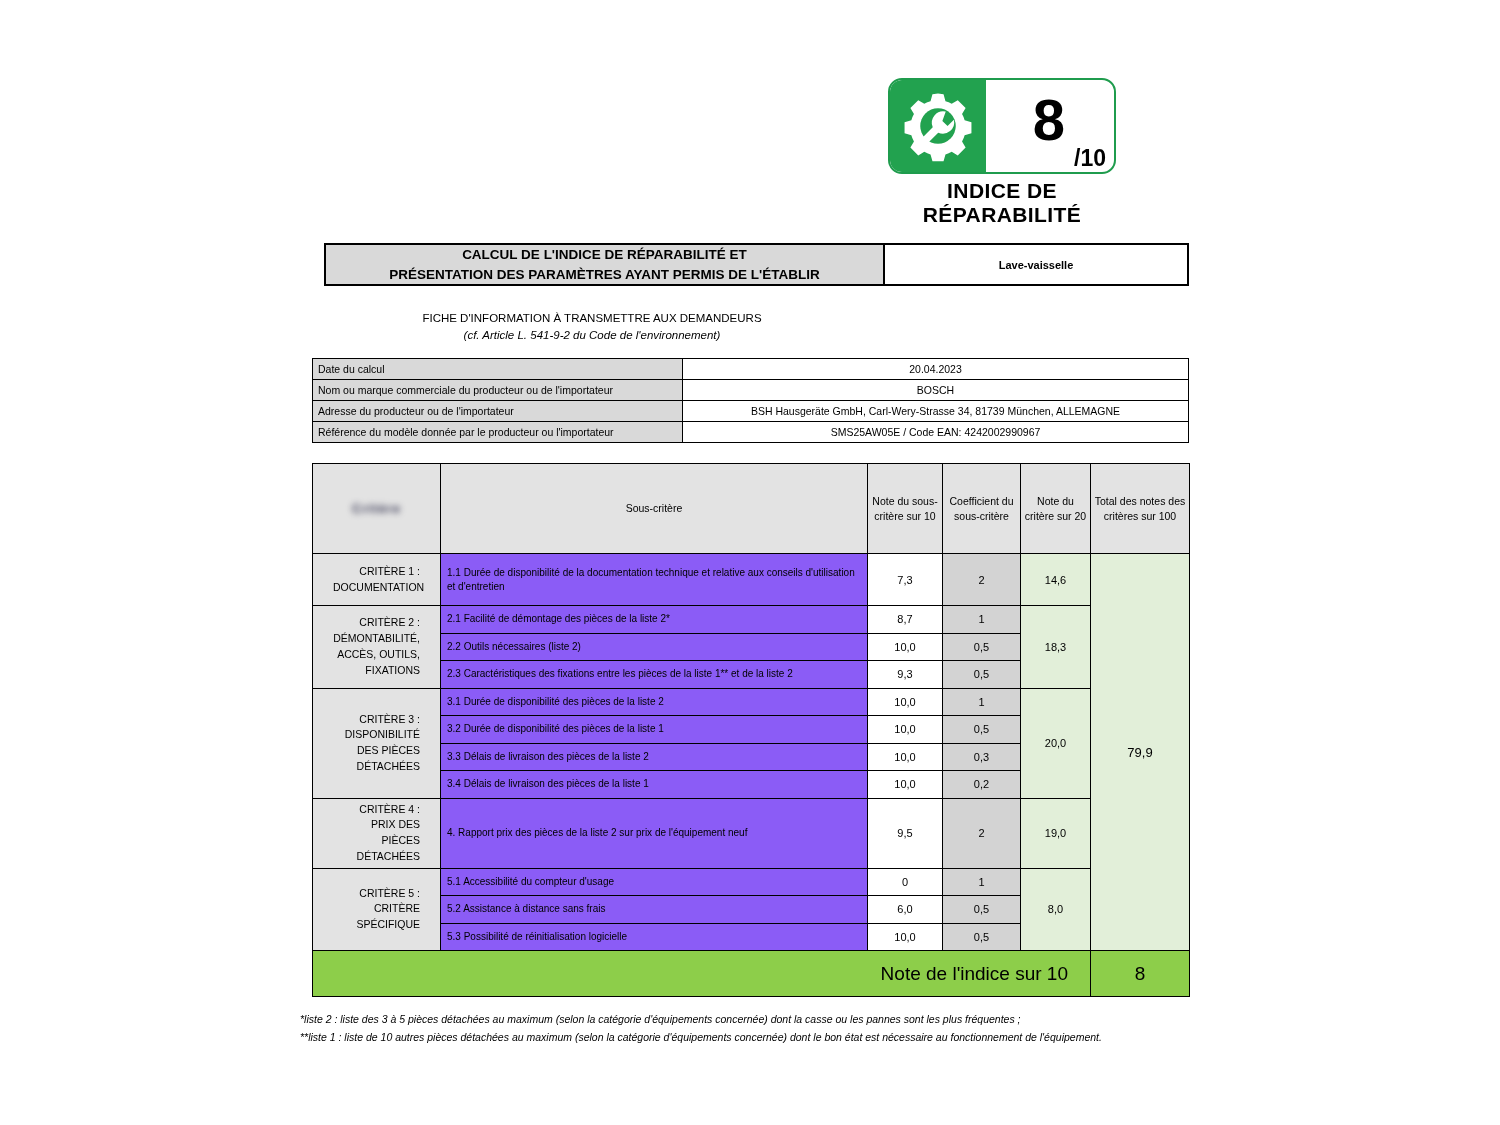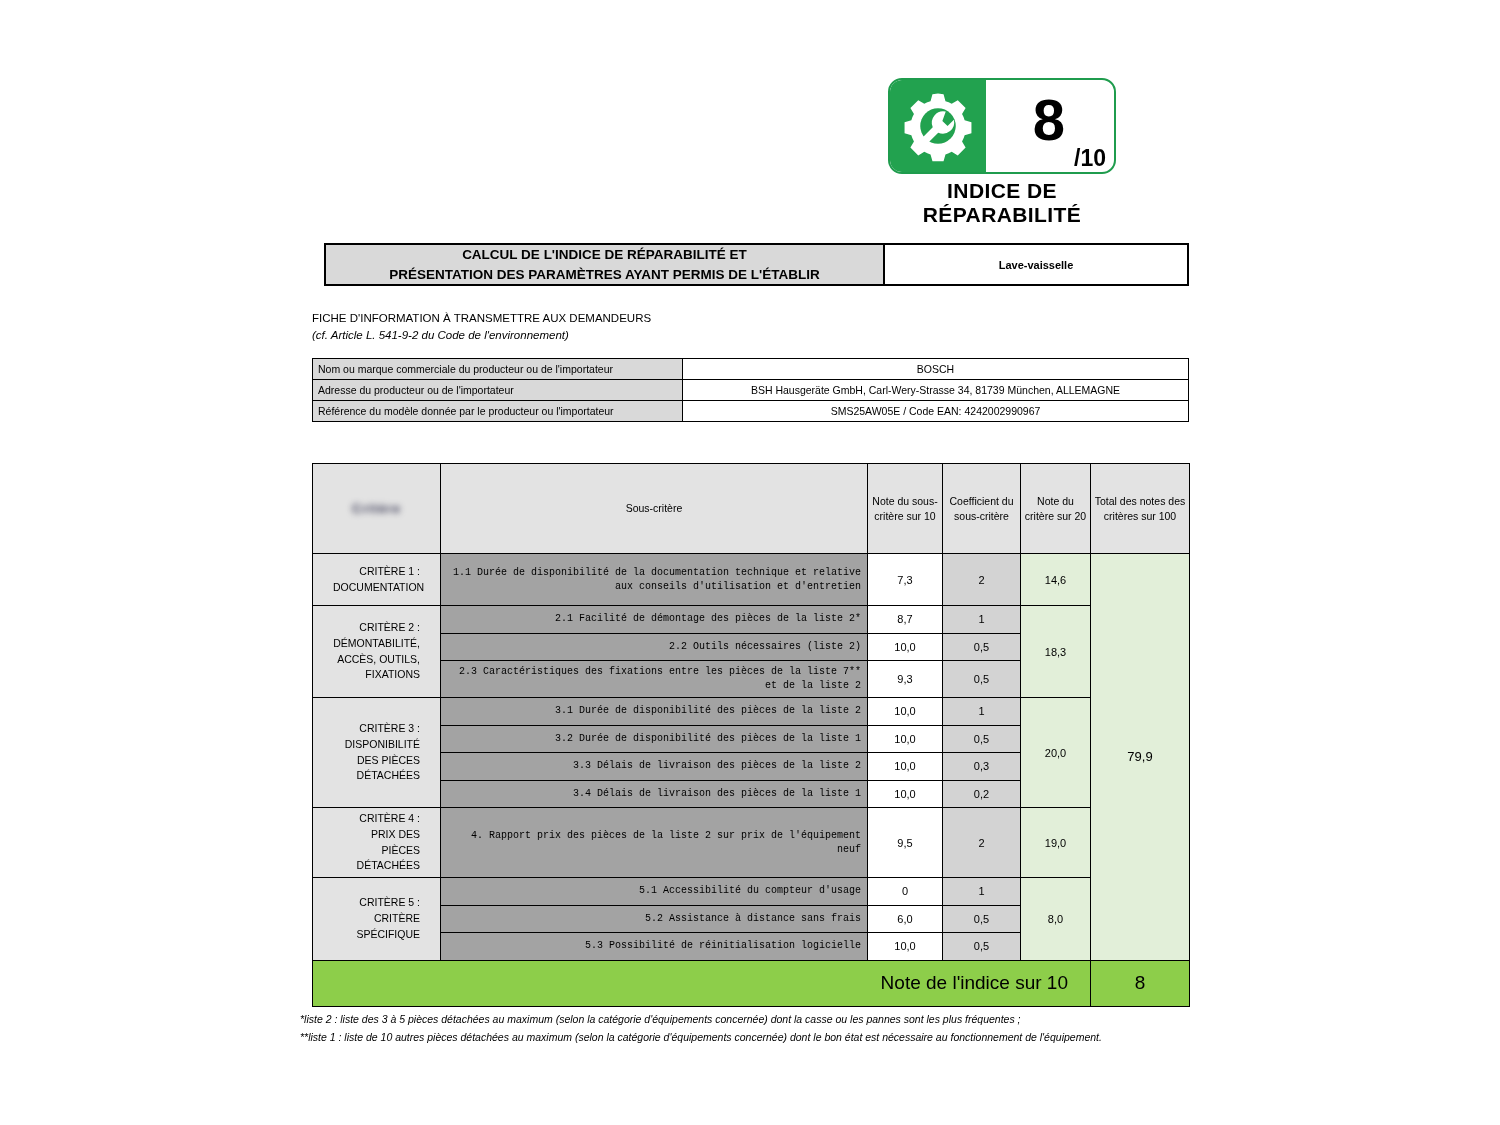--- a/index.html
+++ b/index.html
@@ -110,20 +110,21 @@
     font-size: 11px;
     font-weight: bold;
   }
 
   
   #subtitle {
     position: absolute;
     left: 312px;
     top: 310px;
     width: 560px;
+    text-align: center;
     font-size: 11.5px;
     line-height: 1.5;
   }
   #subtitle .l2 {
     font-style: italic;
   }
 
   
   #info-table {
     position: absolute;
@@ -192,28 +193,27 @@
   td.crit-cell {
     background: #e3e3e3;
     text-align: right;
     vertical-align: middle;
     font-size: 10.5px;
     font-weight: bold;
     line-height: 1.5;
     padding: 3px 20px;
   }
   td.sub-cell {
-    background: #a3a3a3;
-    text-align: right;
+    background: #8b5cf6;
+    text-align: left;
     vertical-align: middle;
     font-size: 10px;
     line-height: 1.4;
     padding: 4px 6px;
     border-width: 1.1px;
-    font-family: Liberation Mono, monospace;
   }
   td.note10-cell {
     background: #ffffff;
     text-align: center;
     vertical-align: middle;
     font-size: 11px;
     border-width: 1.1px;
   }
   td.coef-cell {
     background: #d3d3d3;
@@ -294,20 +294,24 @@
 </div>
 
 <div id="subtitle">
   <div class="l1">FICHE D'INFORMATION À TRANSMETTRE AUX DEMANDEURS</div>
   <div class="l2">(cf. Article L. 541-9-2 du Code de l'environnement)</div>
 </div>
 
 <table id="info-table">
   <tbody>
     <tr>
+      <td class="lbl">Date du calcul</td>
+      <td class="val">20.04.2023</td>
+    </tr>
+    <tr>
       <td class="lbl">Nom ou marque commerciale du producteur ou de l'importateur</td>
       <td class="val">BOSCH</td>
     </tr>
     <tr>
       <td class="lbl">Adresse du producteur ou de l'importateur</td>
       <td class="val">BSH Hausgeräte GmbH, Carl-Wery-Strasse 34, 81739 München, ALLEMAGNE</td>
     </tr>
     <tr>
       <td class="lbl">Référence du modèle donnée par le producteur ou l'importateur</td>
       <td class="val">SMS25AW05E / Code EAN: 4242002990967</td>
@@ -345,21 +349,21 @@
       <td class="note10-cell">8,7</td>
       <td class="coef-cell">1</td>
       <td class="note20-cell" rowspan="3">18,3</td>
     </tr>
     <tr class="data-row">
       <td class="sub-cell">2.2 Outils nécessaires (liste 2)</td>
       <td class="note10-cell">10,0</td>
       <td class="coef-cell">0,5</td>
     </tr>
     <tr class="data-row">
-      <td class="sub-cell">2.3 Caractéristiques des fixations entre les pièces de la liste 7** et de la liste 2</td>
+      <td class="sub-cell">2.3 Caractéristiques des fixations entre les pièces de la liste 1** et de la liste 2</td>
       <td class="note10-cell">9,3</td>
       <td class="coef-cell">0,5</td>
     </tr>
 
     <tr class="data-row">
       <td class="crit-cell" rowspan="4">CRITÈRE 3 : DISPONIBILITÉ DES PIÈCES DÉTACHÉES</td>
       <td class="sub-cell">3.1 Durée de disponibilité des pièces de la liste 2</td>
       <td class="note10-cell">10,0</td>
       <td class="coef-cell">1</td>
       <td class="note20-cell" rowspan="4">20,0</td>

